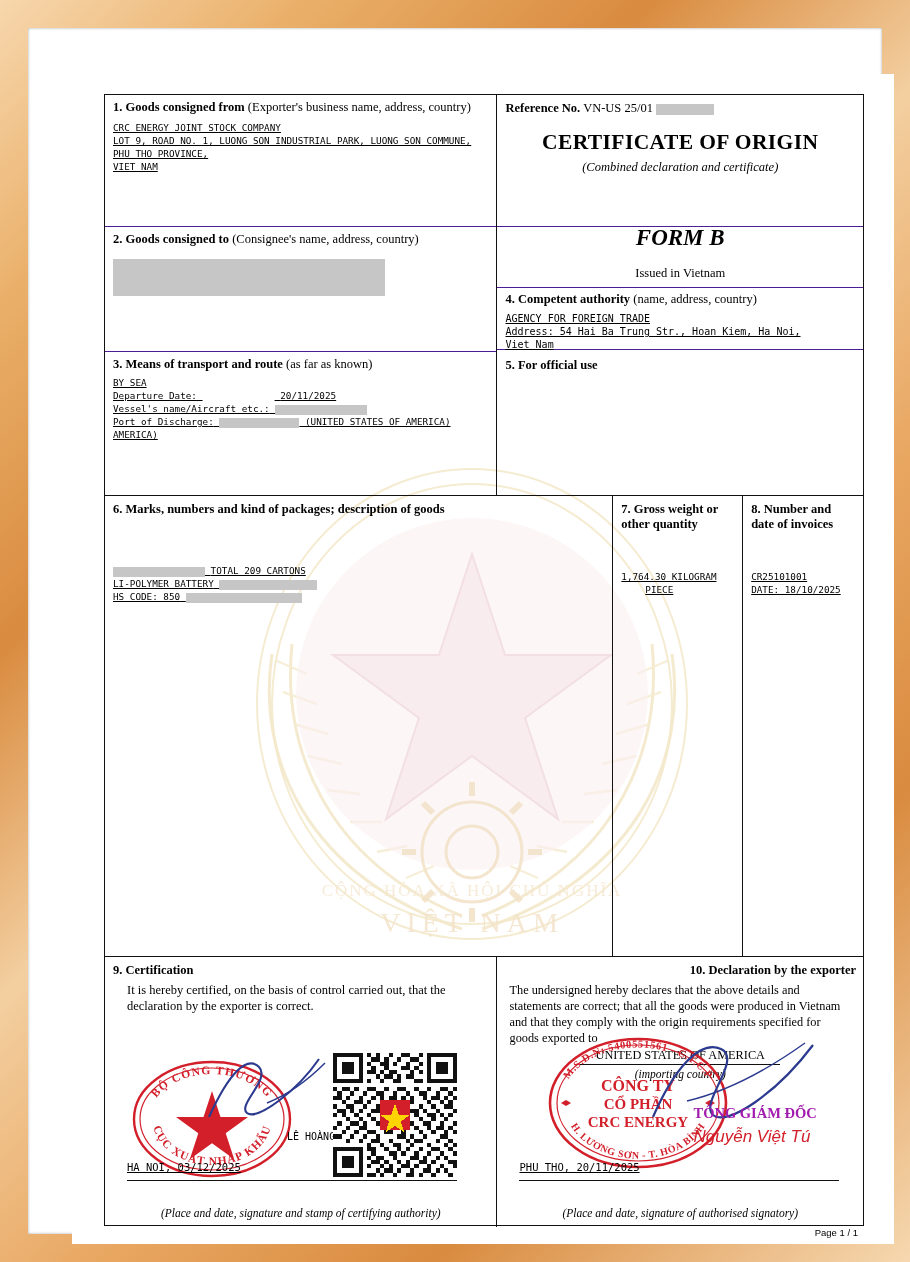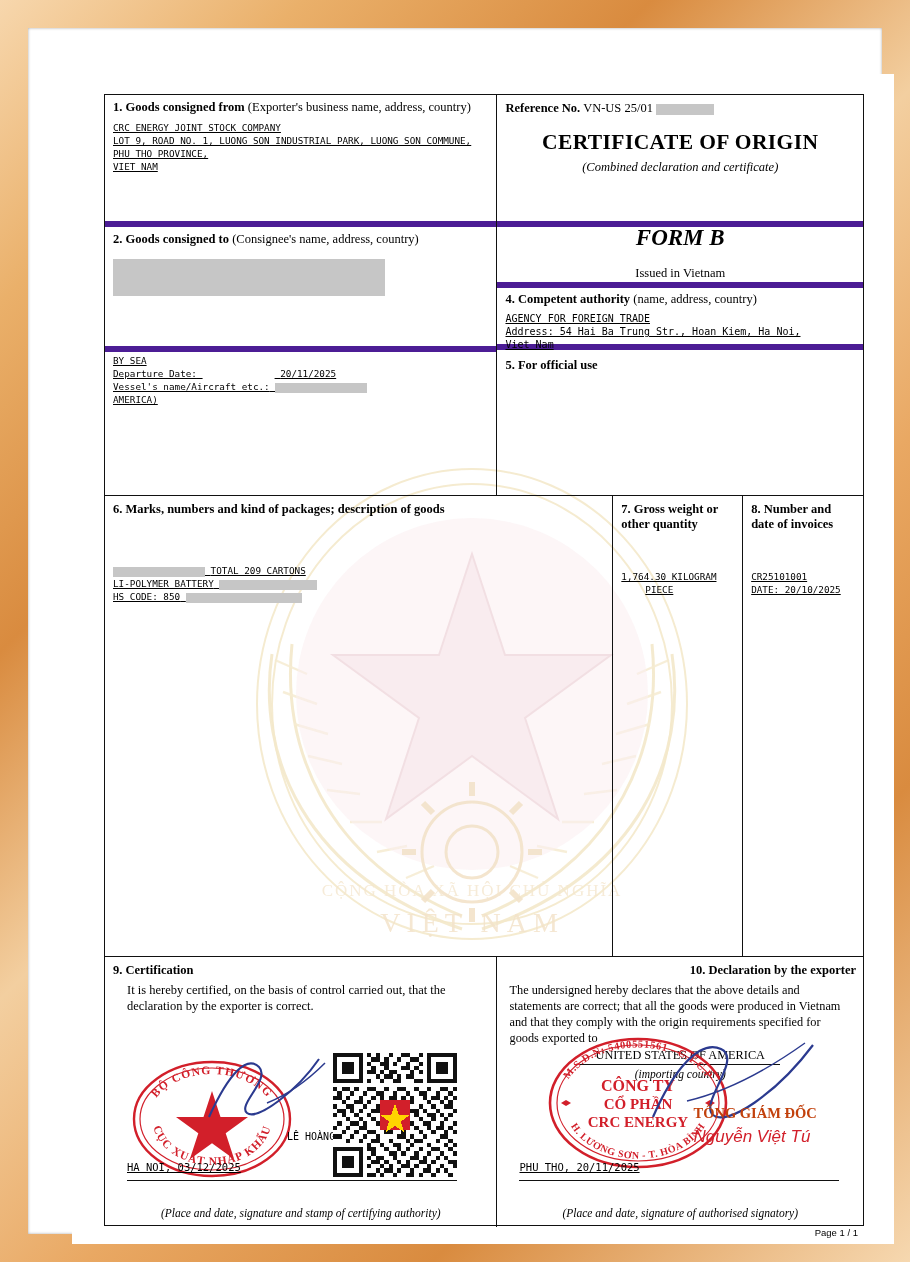--- a/index.html
+++ b/index.html
@@ -31,21 +31,21 @@
   }
   .doc{
     position:absolute;left:32px;top:20px;width:760px;height:1132px;
     border:1.2px solid #111;
     z-index:2;
     box-sizing:border-box;
   }
   .row{display:flex;}
   .cell{box-sizing:border-box;position:relative;}
   .bl{border-left:1px solid #111;}
-  .bb{border-bottom:6px solid #4c1d95;}
+  .bb{border-bottom:1px solid #4c1d95;}
   .bt{border-top:1px solid #111;}
   .num{font-weight:bold;}
   .lbl{font-size:12.5px;line-height:15px;padding:5px 7px 2px 8px;}
   .lbl .it{font-weight:normal;}
   .mono{font-family:"DejaVu Sans Mono", monospace;font-size:9.3px;line-height:13px;letter-spacing:0px;text-decoration:underline;}
   .redact{display:inline-block;background:#c6c6c6;height:10px;vertical-align:middle;}
   .pad{padding:0 8px;}
   
   .coo-title{
     text-align:center;font-size:21.5px;font-weight:bold;letter-spacing:.4px;
@@ -132,31 +132,41 @@
                 <span class="num">2.</span>
                 <span class="num">Goods consigned to</span>
                 <span class="it">(Consignee's name, address, country)</span>
               </div>
               <div class="pad" style="margin-top:10px;">
                 <span class="redact" style="width:272px;height:37px;"></span>
               </div>
             </div>
 
             <div class="cell" style="height:143px;">
+              <div class="lbl">
+                <span class="num">3.</span>
+                <span class="num">Means of transport and route</span>
+                <span class="it">(as far as known)</span>
+              </div>
               <div class="mono pad" style="margin-top:2px;">
                 <div>BY SEA</div>
                 <div>
                   <span>Departure Date:</span>
                   <span style="display:inline-block;width:72px;"></span>
                   <span>20/11/2025</span>
                 </div>
                 <div>
                   <span>Vessel's name/Aircraft etc.:</span>
                   <span class="redact" style="width:92px;"></span>
                 </div>
+                <div>
+                  <span>Port of Discharge:</span>
+                  <span class="redact" style="width:80px;"></span>
+                  <span>(UNITED STATES OF AMERICA)</span>
+                </div>
                 <div>AMERICA)</div>
               </div>
             </div>
           </div>
 
           <div class="cell bl" style="width:367px;">
 
             <div class="cell bb" style="height:132px;">
               <div class="refline">
                 <span class="num">Reference No.</span>
@@ -228,21 +238,21 @@
             </div>
           </div>
 
           <div class="cell bl" style="width:121px;">
             <div class="lbl" style="padding-top:6px;">
               <span class="num">8.</span>
               <span class="num">Number and date of invoices</span>
             </div>
             <div class="mono" style="margin-top:36px;padding-left:8px;">
               <div>CR25101001</div>
-              <div>DATE: 20/10/2025</div>
+              <div>DATE: 18/10/2025</div>
             </div>
           </div>
         </div>
 
         <div class="row bt" style="height:270px;">
 
           <div class="cell" style="width:392px;position:relative;">
             <div class="lbl" style="padding-top:6px;">
               <span class="num">9.</span>
               <span class="num">Certification</span>
@@ -551,21 +561,21 @@
                 <path d="M170 70 l-5 -3 l-5 3 l5 3 z" fill="#d21f2a"></path>
               </svg>
             </div>
 
             <div class="stamp" style="left:150px;top:74px;">
               <svg width="180" height="110" viewBox="0 0 180 110" xmlns="http://www.w3.org/2000/svg">
                 <path d="M6 86 C26 40 52 8 74 18 C96 28 52 72 66 84 C80 96 130 62 166 14" fill="none" stroke="#2b3a8f" stroke-width="2.2"></path>
                 <path d="M40 70 C74 62 116 42 158 12" fill="none" stroke="#2b3a8f" stroke-width="1.4"></path>
               </svg>
             </div>
-            <div style="position:absolute;left:196px;top:148px;font-family:'Liberation Serif',serif;font-size:14.5px;font-weight:bold;color:#c2410c;">TỔNG GIÁM ĐỐC</div>
+            <div style="position:absolute;left:196px;top:148px;font-family:'Liberation Serif',serif;font-size:14.5px;font-weight:bold;color:#a21caf;">TỔNG GIÁM ĐỐC</div>
             <div style="position:absolute;left:196px;top:170px;font-family:Liberation Sans, sans-serif;font-style:italic;font-size:17px;color:#d21f2a;">Nguyễn Việt Tú</div>
 
             <div style="position:absolute;left:22px;bottom:46px;width:330px;">
               <div class="mono" style="font-size:10.5px;">PHU THO, 20/11/2025</div>
               <div class="sigline" style="margin-top:6px;width:320px;"></div>
             </div>
             <div class="footnote" style="position:absolute;left:0;right:0;bottom:8px;">(Place and date, signature of authorised signatory)</div>
           </div>
         </div>
       </div>

